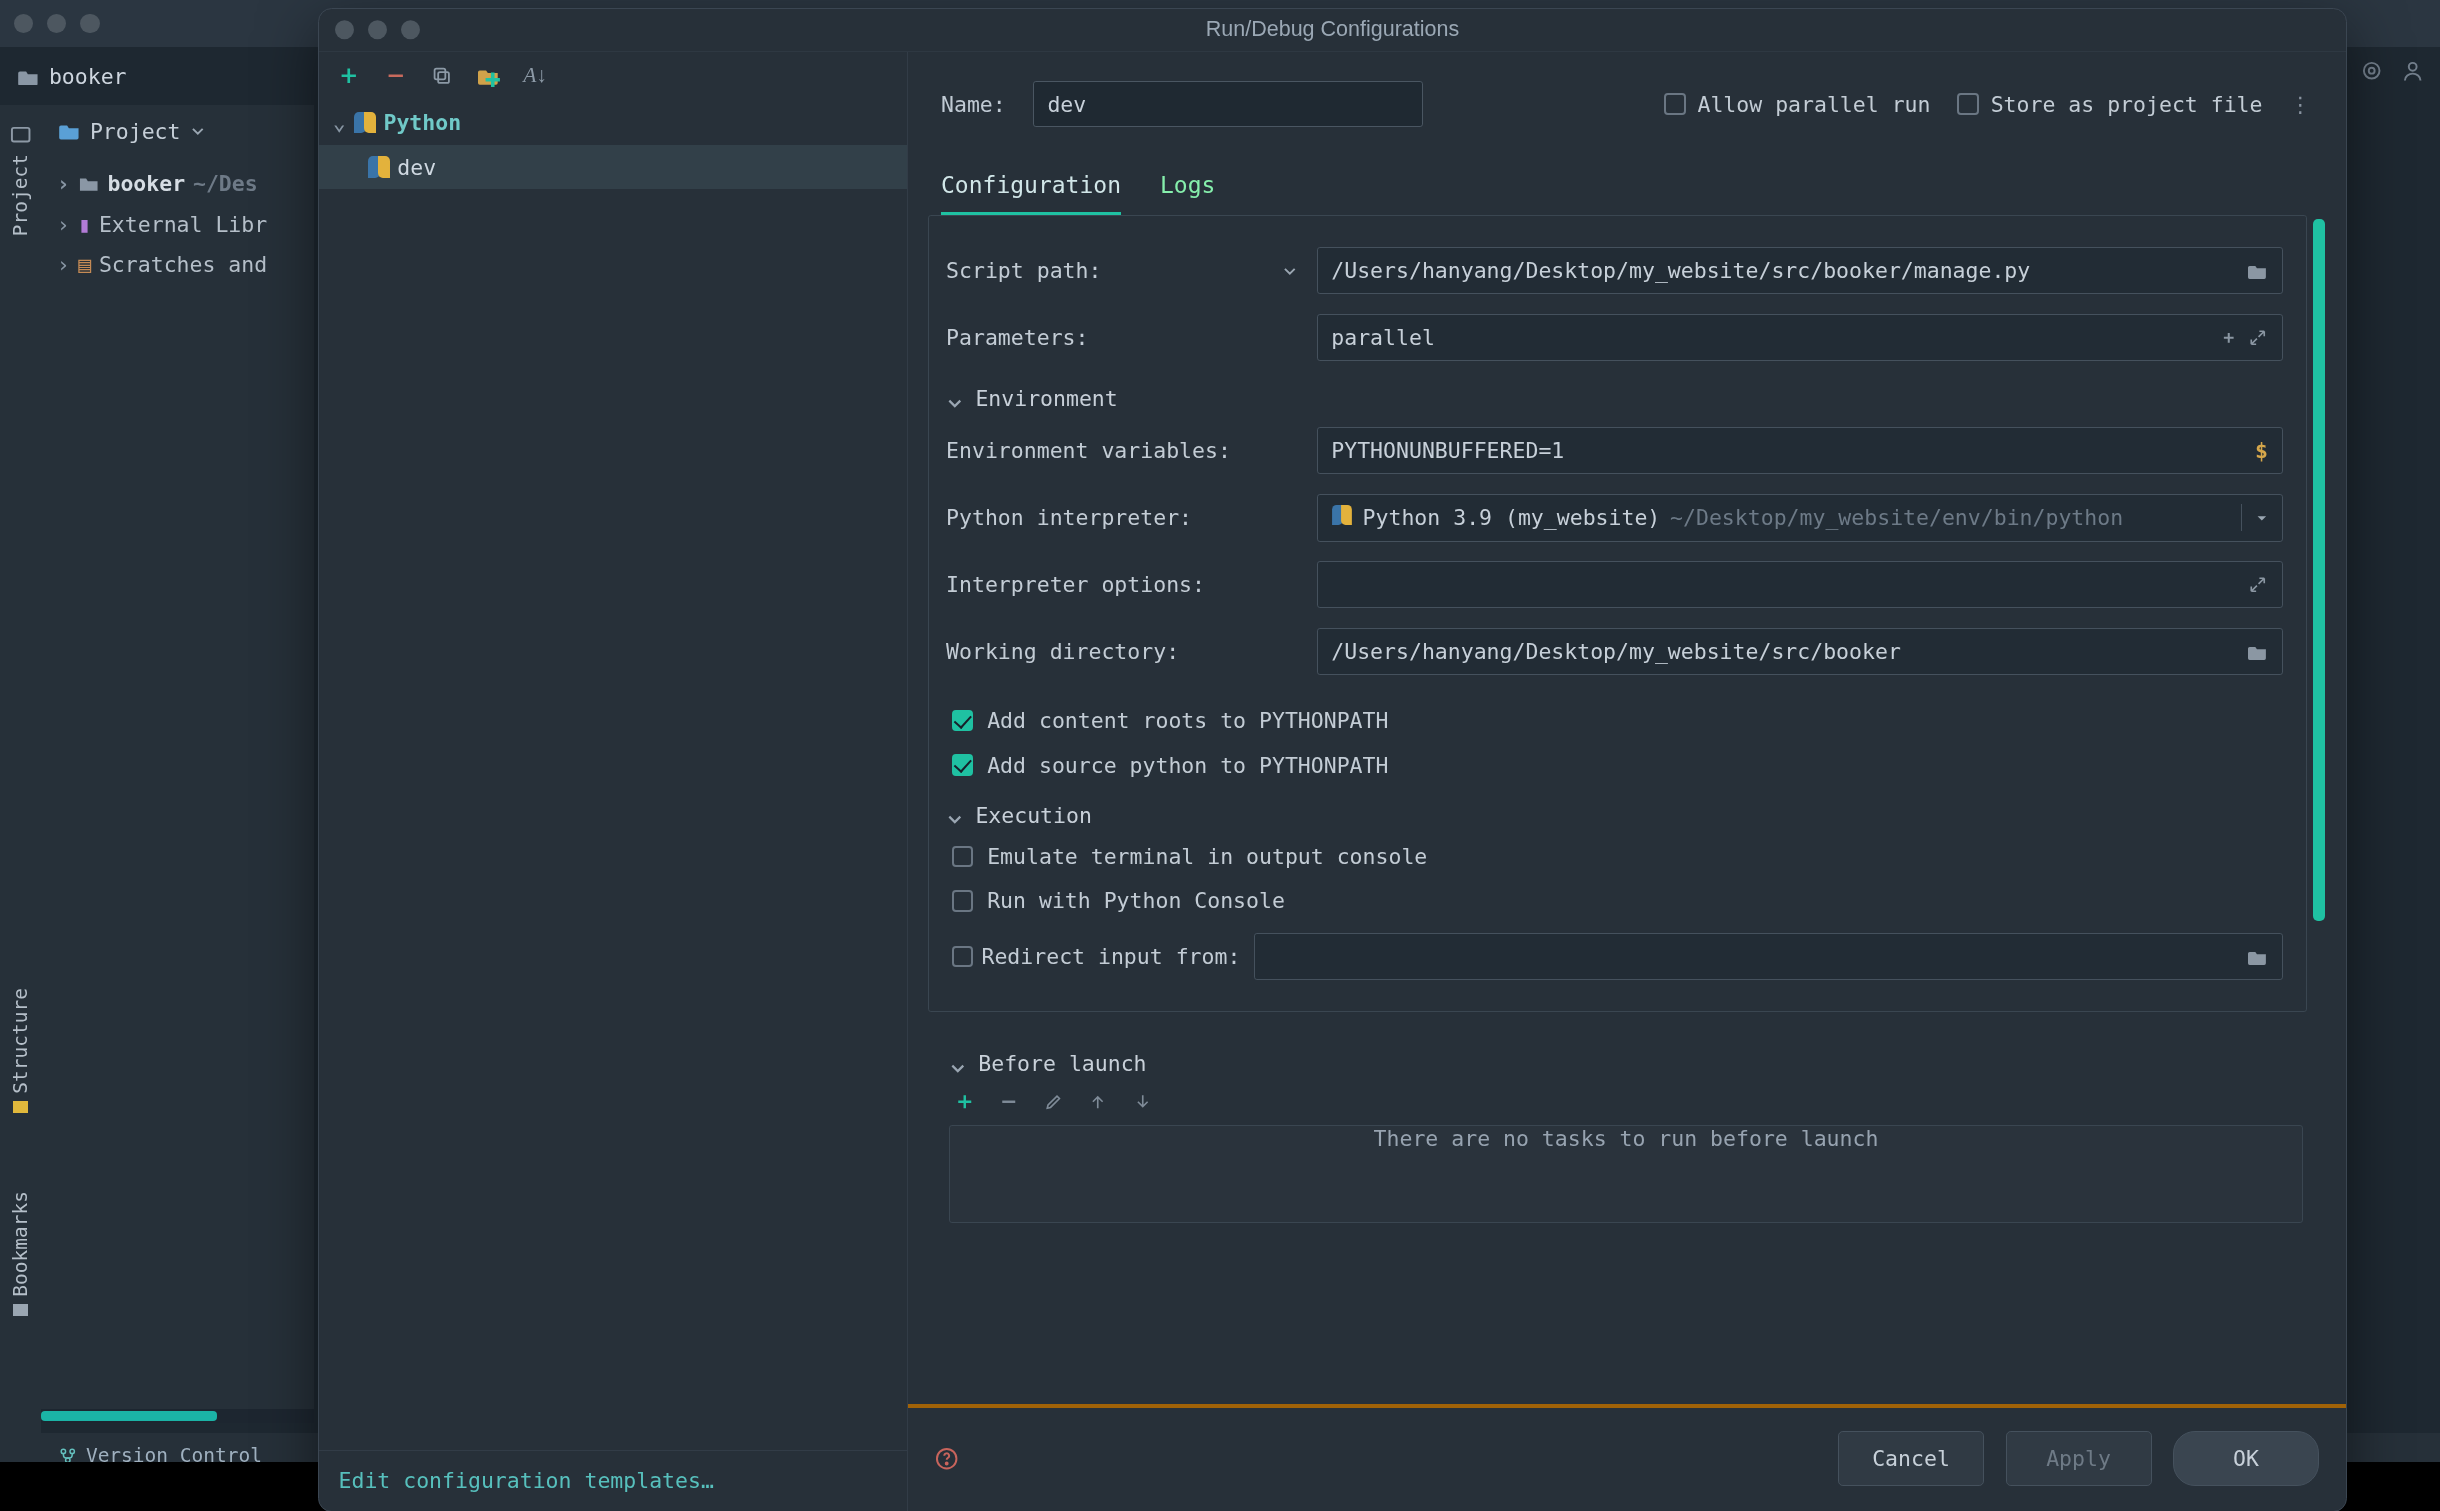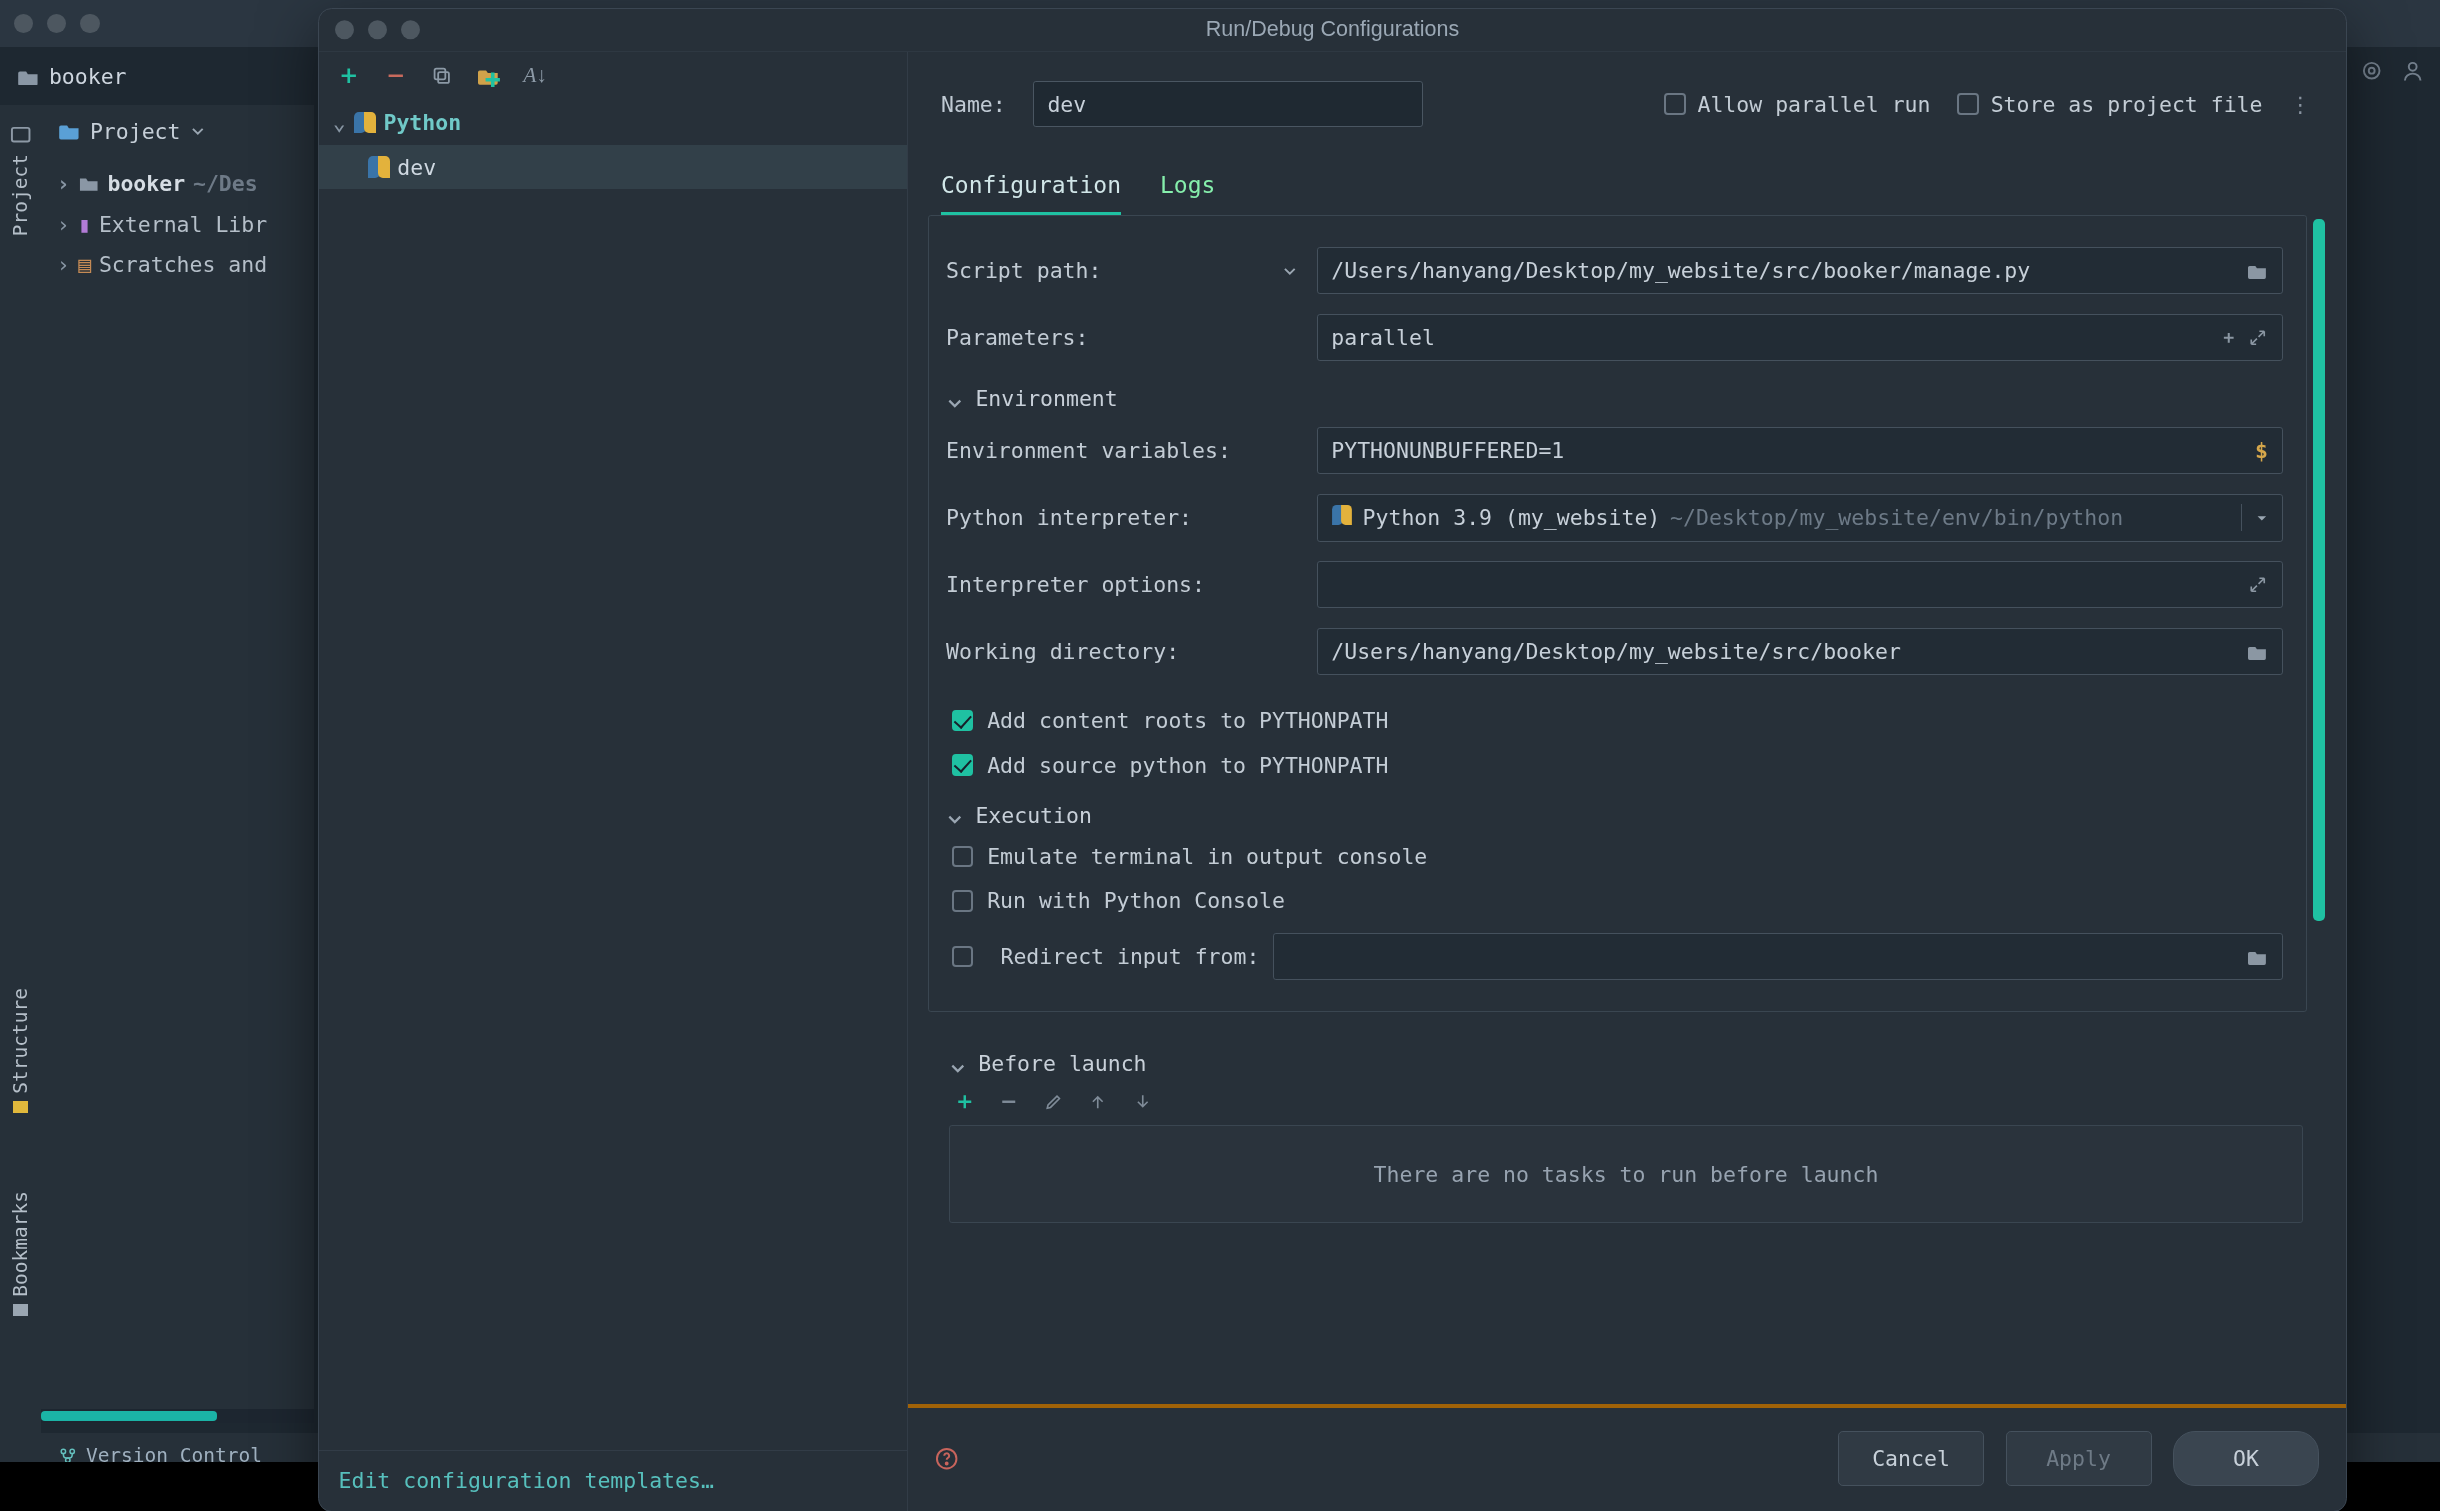--- a/index.html
+++ b/index.html
@@ -182,21 +182,21 @@
   }
   .section-header .chev-down svg{ width:17.6px; height:17.6px; color:#9aa6b2; }
   .chk-line { display:flex; align-items:center; gap:13.7px; padding: 9.8px 0 9.8px 5.9px; color:#c3ccd5;}
   .before-launch {
     margin: 23.4px 21.5px 0 21.5px;
   }
   .bl-toolbar { display:flex; align-items:center; gap:25px; color:#7f8b98; padding: 9.8px 0 13.7px 5.9px;}
   .bl-toolbar .add { color:#1fc1a2; }
   .bl-box {
     height: 98px; background:#2a333c; border:1px solid #3a4651; border-radius:2.9px;
-    display:flex; align-items:center; justify-content:center; color:#97a3b0;
+    display:flex; align-items:flex-start; justify-content:center; color:#97a3b0;
   }
   .dlg-footer {
     display:flex; align-items:center; gap:21.5px; padding: 23.4px 27px 25px 27px;
     border-top:4px solid #a16207;
   }
   .dlg-footer .help { color:#c8645c; }
   .btn {
     min-width:146px; padding:13.7px 27px; font: inherit; text-align:center;
     background:#303a44; color:#c7d0d9; border:1px solid #45515d; border-radius:4.9px;
   }
@@ -521,21 +521,21 @@
 
           <label class="chk-line">
             <span class="chk"></span>
             <span>Emulate terminal in output console</span>
           </label>
           <label class="chk-line">
             <span class="chk"></span>
             <span>Run with Python Console</span>
           </label>
           <div class="chk-line">
-            <label style="display:flex; align-items:center; gap:27px;">
+            <label style="display:flex; align-items:center; gap:8px;">
               <span class="chk"></span>
               <span>Redirect input from:</span>
             </label>
             <div class="field" style="flex:1;">
               <span class="val"></span>
               <span class="field-icon folder-small">
                   <svg viewBox="0 0 24 20" fill="currentColor">
                     <path d="M2 4h7l2 3h11v11a2 2 0 0 1-2 2H2a2 2 0 0 1-2-2V6a2 2 0 0 1 2-2z"></path>
                   </svg>
                 </span>

